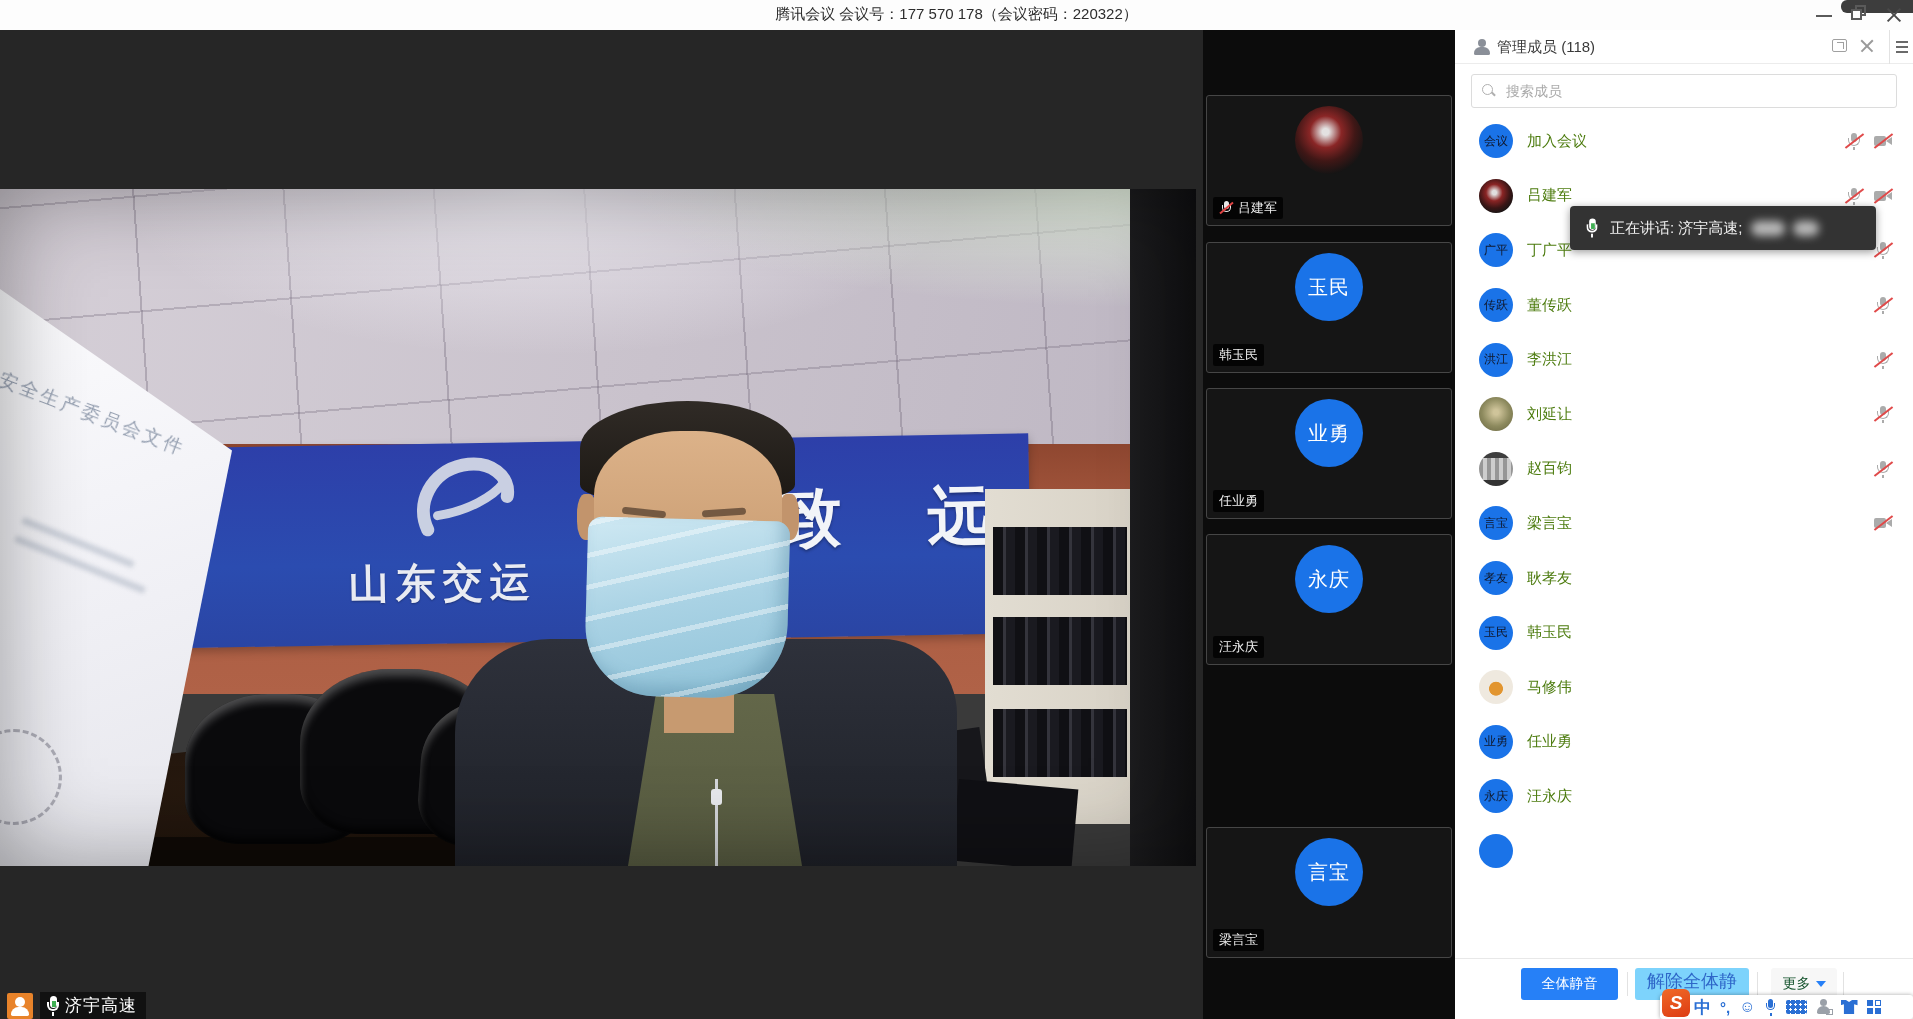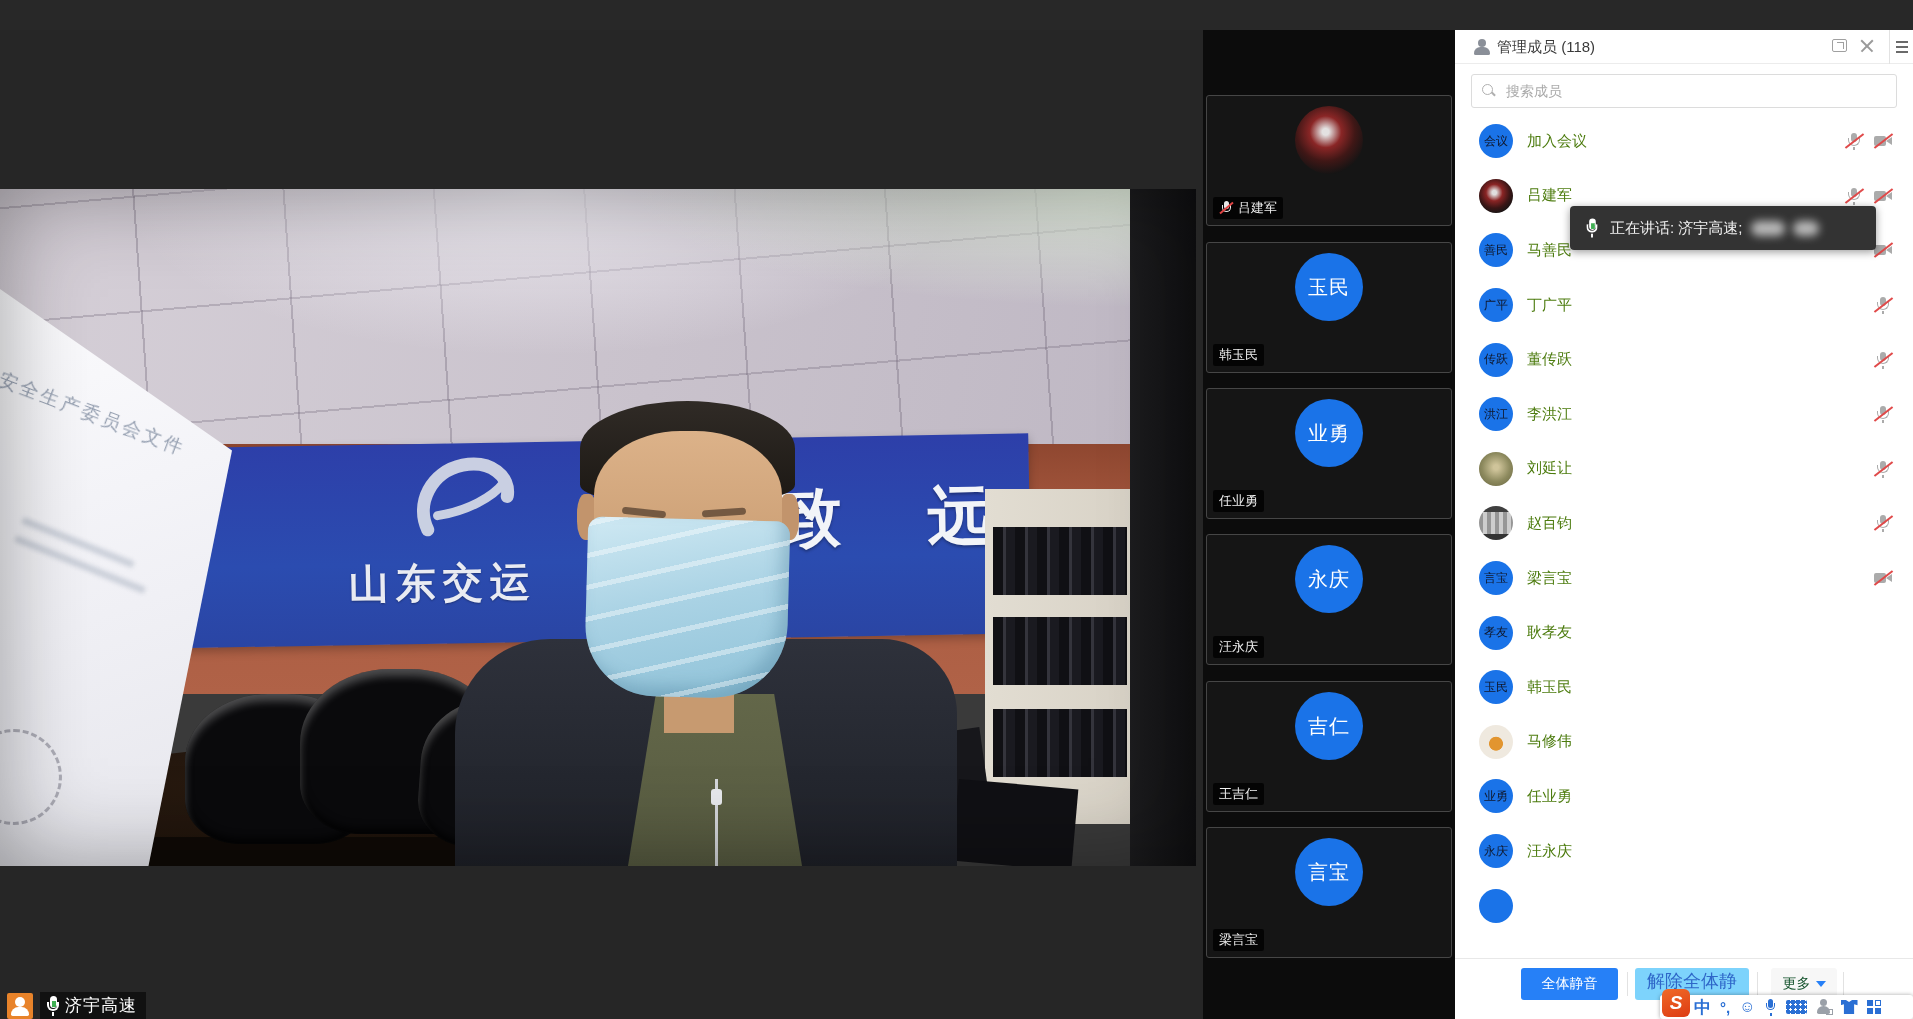--- a/index.html
+++ b/index.html
@@ -197,20 +197,30 @@
   .ime-grid{position:relative;width:14px;height:14px;cursor:pointer;}
   .ime-grid b{position:absolute;width:6px;height:6px;background:#2a6fd4;}
   .ime-grid b.g1{left:0;top:0;} .ime-grid b.g2{left:0;top:8px;} .ime-grid b.g3{left:8px;top:8px;}
   .ime-grid b.g4{left:8px;top:0;background:#fff;border:1.5px solid #2a6fd4;width:6px;height:6px;}
 </style>
 </head>
 <body>
 
 <div class="app">
 
+  <div class="titlebar">
+    <div class="ttext">腾讯会议 会议号：177 570 178（会议密码：220322）</div>
+    <div class="dark-tab"></div>
+    <div class="winbtn min"></div>
+    <div class="winbtn rest">
+        <i class="sq2"></i>
+        <i class="sq1"></i>
+      </div>
+    <div class="winbtn close"></div>
+  </div>
 
   <div class="main-area">
     <div class="video">
       <div class="ceiling"></div>
       <div class="wall"></div>
       <div class="banner">
         <svg class="logo-swoosh" viewBox="0 0 112 98">
           <path d="M20 76 C8 50 24 18 56 12 C84 7 104 24 100 44" stroke="#dfe3ea" stroke-width="13" fill="none" stroke-linecap="round"></path>
           <path d="M30 62 C60 58 86 44 97 30" stroke="#dfe3ea" stroke-width="9" fill="none" stroke-linecap="round"></path>
         </svg>
@@ -292,26 +302,20 @@
       <div class="tlabel">
           <span>任业勇</span>
         </div>
     </div>
     <div class="tile t3">
       <div class="tava">永庆</div>
       <div class="tlabel">
           <span>汪永庆</span>
         </div>
     </div>
-    <div class="tile t4">
-      <div class="tava">吉仁</div>
-      <div class="tlabel">
-          <span>王吉仁</span>
-        </div>
-    </div>
     <div class="tile t5">
       <div class="tava">言宝</div>
       <div class="tlabel">
           <span>梁言宝</span>
         </div>
     </div>
   </div>
 
   <div class="panel">
     <div class="p-header">
@@ -354,30 +358,20 @@
               <i class="ma"></i>
               <i class="ms"></i>
             </div>
           <div class="ic off">
               <i class="cb"></i>
               <i class="cl"></i>
             </div>
         </div>
       </div>
       <div class="m-row">
-        <div class="m-ava">善民</div>
-        <div class="m-name">马善民</div>
-        <div class="m-icons">
-          <div class="ic off">
-              <i class="cb"></i>
-              <i class="cl"></i>
-            </div>
-        </div>
-      </div>
-      <div class="m-row">
         <div class="m-ava">广平</div>
         <div class="m-name">丁广平</div>
         <div class="m-icons">
           <div class="ic off">
               <i class="mb"></i>
               <i class="ma"></i>
               <i class="ms"></i>
             </div>
         </div>
       </div>

